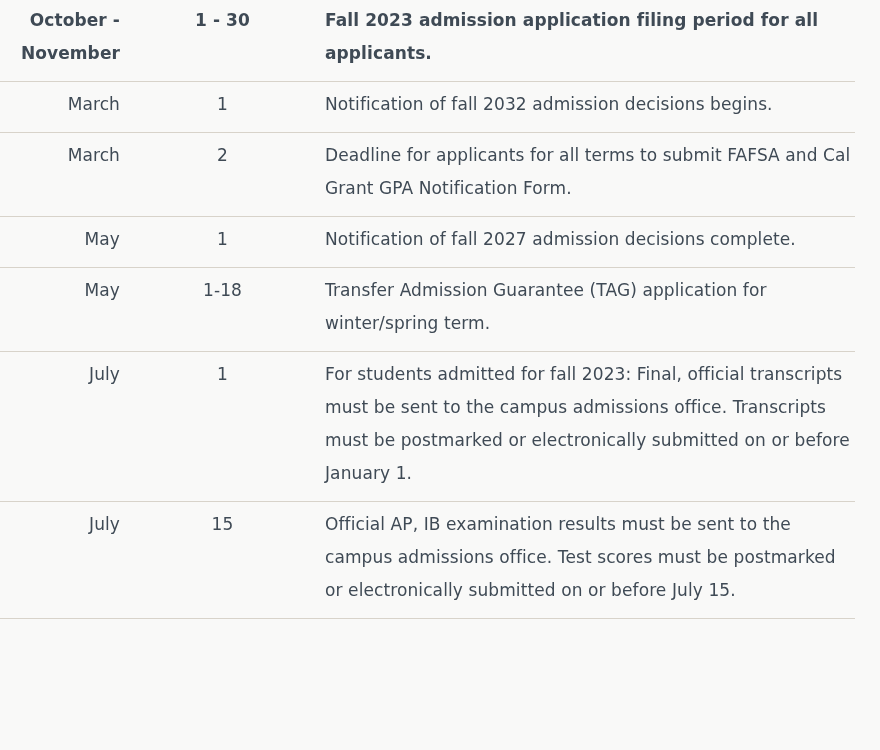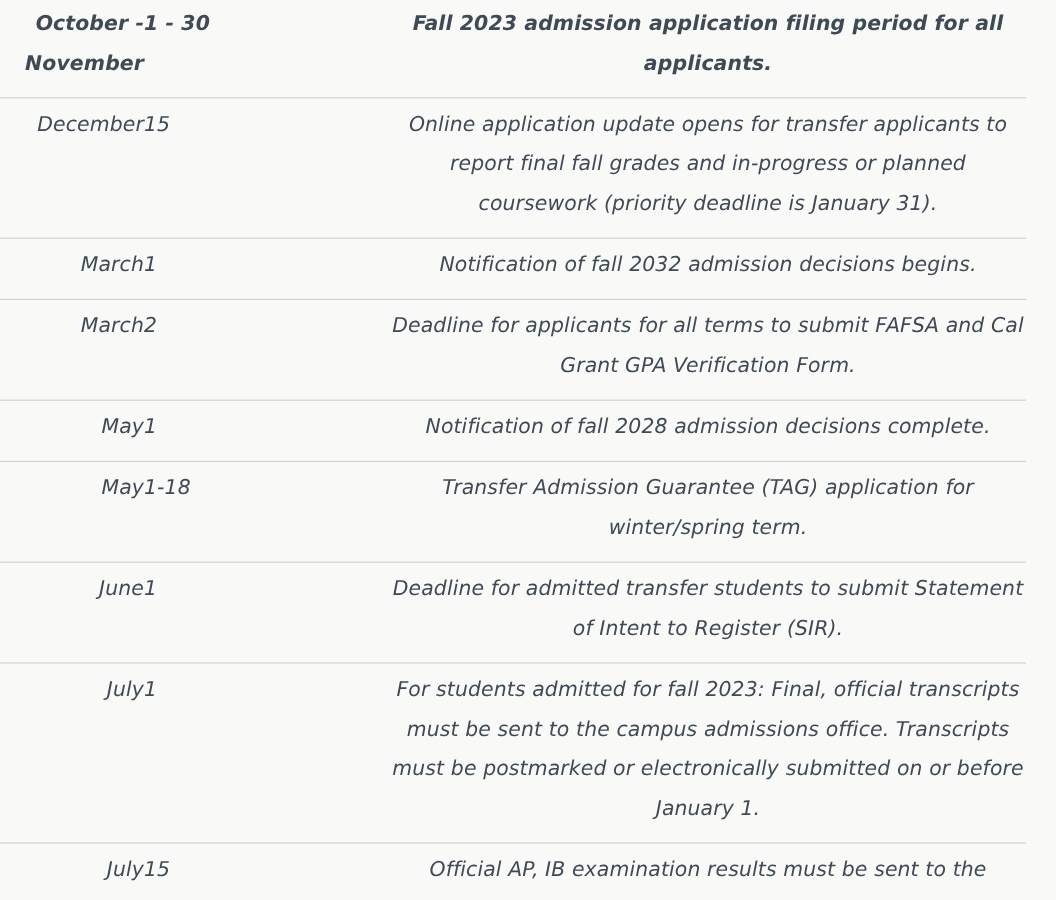--- a/index.html
+++ b/index.html
@@ -23,44 +23,43 @@
     margin: 0;
     background: #f9f9f8;
   }
 
   .deadline-table col.col-month { width: 120px; }
   .deadline-table col.col-day   { width: 205px; }
   .deadline-table col.col-desc  { width: 530px; }
 
   .deadline-table tr {
     border-bottom: 1px solid #d8d3ca;
-    font-style: italic;
   }
 
   .deadline-table td {
     padding: 6px 0 11px 0;
     vertical-align: top;
     font-size: 17px;
     line-height: 33px;
     letter-spacing: 0.1px;
   }
 
   .cell-month {
     text-align: right;
     padding-right: 15px;
     white-space: normal;
   }
 
   .cell-day {
-    text-align: left;
+    text-align: center;
     padding-left: 0;
   }
 
   .cell-desc {
-    text-align: center;
+    text-align: left;
     padding-left: 7px;
     padding-right: 10px;
   }
 
   
   tr.row-emphasis td {
     font-weight: bold;
   }
 
   
@@ -80,48 +79,38 @@
     <col class="col-day">
     <col class="col-desc">
   </colgroup>
   <tbody>
       <tr class="row-emphasis" style="border-bottom: 1px solid rgb(216, 211, 202);">
         <td class="cell-month">October - November</td>
         <td class="cell-day">1 - 30</td>
         <td class="cell-desc">Fall 2023 admission application filing period for all applicants.</td>
       </tr>
       <tr style="border-bottom: 1px solid rgb(216, 211, 202);">
-        <td class="cell-month">December</td>
-        <td class="cell-day">15</td>
-        <td class="cell-desc">Online application update opens for transfer applicants to report final fall grades and in-progress or planned coursework (priority deadline is January 31).</td>
-      </tr>
-      <tr style="border-bottom: 1px solid rgb(216, 211, 202);">
         <td class="cell-month">March</td>
         <td class="cell-day">1</td>
         <td class="cell-desc">Notification of fall 2032 admission decisions begins.</td>
       </tr>
       <tr style="border-bottom: 1px solid rgb(216, 211, 202);">
         <td class="cell-month">March</td>
         <td class="cell-day">2</td>
-        <td class="cell-desc">Deadline for applicants for all terms to submit FAFSA and Cal Grant GPA Verification Form.</td>
+        <td class="cell-desc">Deadline for applicants for all terms to submit FAFSA and Cal Grant GPA Notification Form.</td>
       </tr>
       <tr style="border-bottom: 1px solid rgb(216, 211, 202);">
         <td class="cell-month">May</td>
         <td class="cell-day">1</td>
-        <td class="cell-desc">Notification of fall 2028 admission decisions complete.</td>
+        <td class="cell-desc">Notification of fall 2027 admission decisions complete.</td>
       </tr>
       <tr style="border-bottom: 1px solid rgb(216, 211, 202);">
         <td class="cell-month">May</td>
         <td class="cell-day">1-18</td>
         <td class="cell-desc">Transfer Admission Guarantee (TAG) application for winter/spring term.</td>
-      </tr>
-      <tr style="border-bottom: 1px solid rgb(216, 211, 202);">
-        <td class="cell-month">June</td>
-        <td class="cell-day">1</td>
-        <td class="cell-desc">Deadline for admitted transfer students to submit Statement of Intent to Register (SIR).</td>
       </tr>
       <tr style="border-bottom: 1px solid rgb(216, 211, 202);">
         <td class="cell-month">July</td>
         <td class="cell-day">1</td>
         <td class="cell-desc">For students admitted for fall 2023: Final, official transcripts must be sent to the campus admissions office. Transcripts must be postmarked or electronically submitted on or before January 1.</td>
       </tr>
       <tr style="border-bottom: 1px solid rgb(216, 211, 202);">
         <td class="cell-month">July</td>
         <td class="cell-day">15</td>
         <td class="cell-desc">Official AP, IB examination results must be sent to the campus admissions office. Test scores must be postmarked or electronically submitted on or before July 15.</td>

